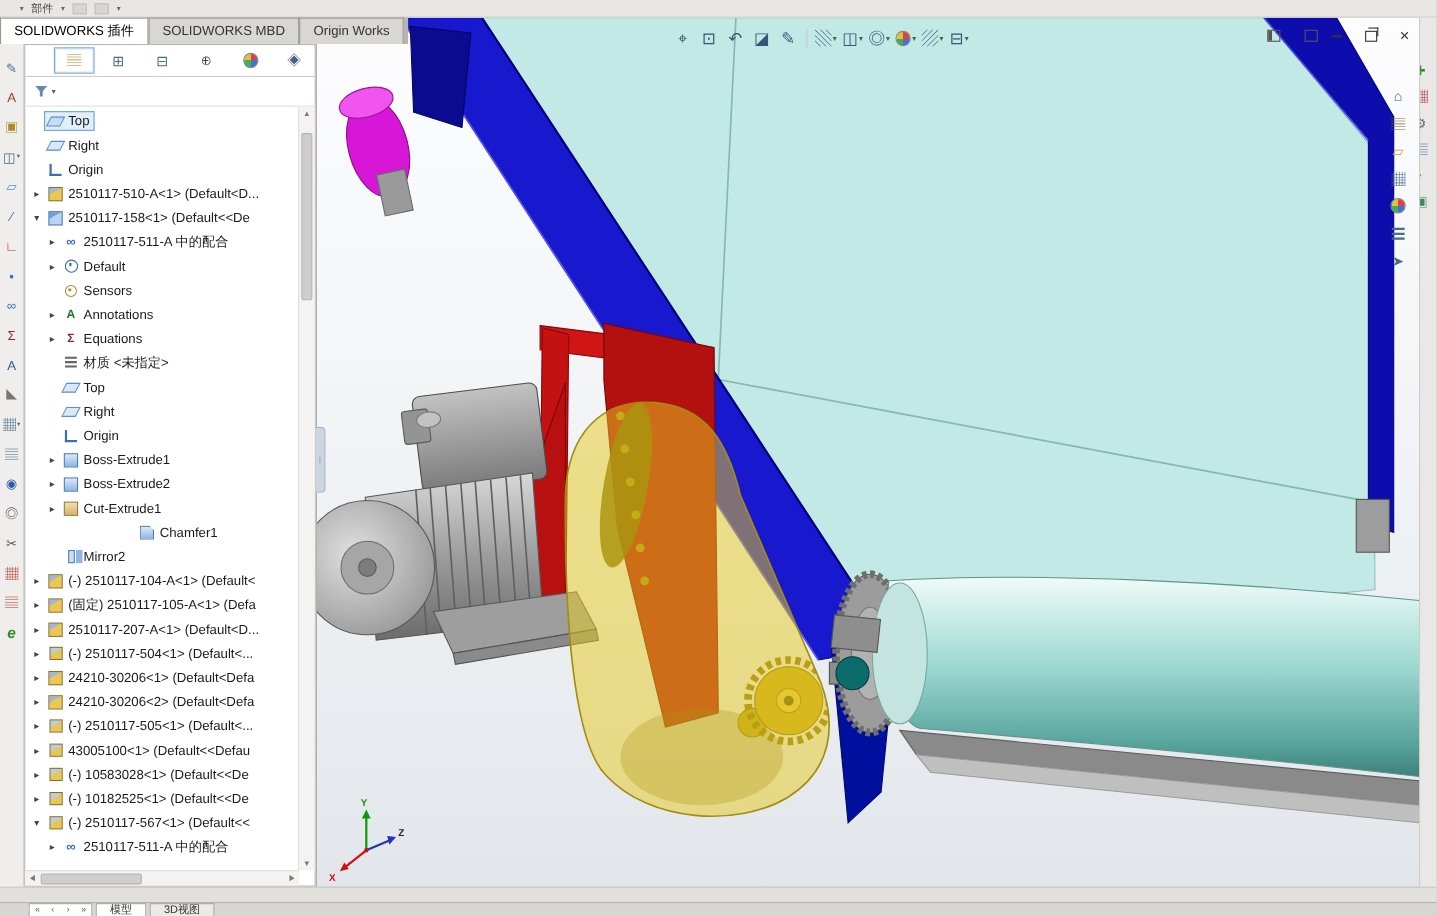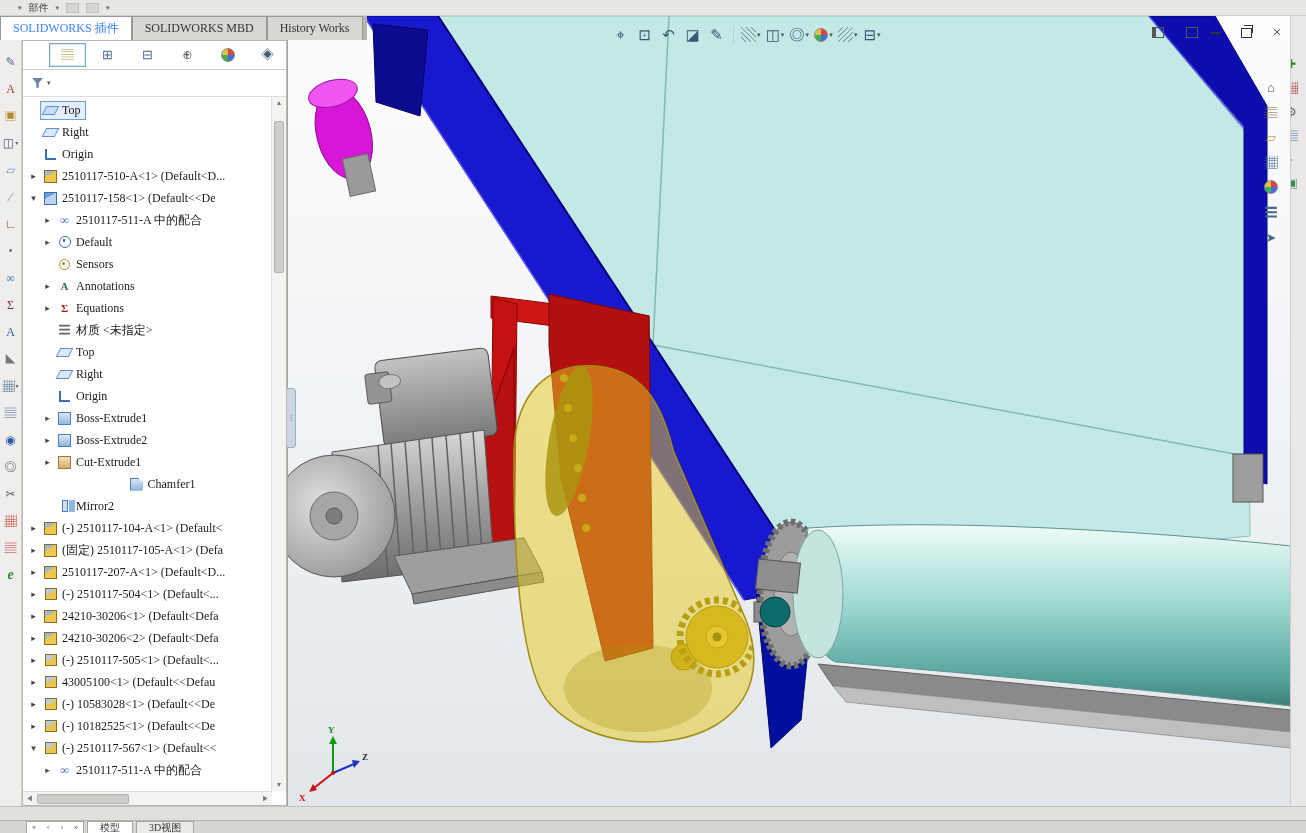--- a/index.html
+++ b/index.html
@@ -1,31 +1,31 @@
 <!DOCTYPE html>
 <html lang="zh"><head>
 <meta charset="utf-8">
 <style>
   html,body{margin:0;padding:0;width:1306px;height:833px;overflow:hidden;
     font-family:"Liberation Sans",sans-serif;background:#d6d3cf;}
-  #app{position:relative;width:1306px;height:725px;font-family:Liberation Serif, serif;}
+  #app{position:relative;width:1306px;height:725px;}
   .abs{position:absolute;}
   button{font-family:inherit;}
 
   
   #top-strip{left:0;top:0;width:1306px;height:16px;background:#e9e7e4;
     border-bottom:1px solid #cfcdca;display:flex;align-items:center;gap:7px;
     padding-left:18px;font-size:10px;color:#444;box-sizing:border-box;z-index:6;}
   .tcaret{font-size:7px;color:#666;}
   .mini-frag{width:11px;height:8px;background:#d8d6d2;border:1px solid #c2c0bc;}
   #ribbon-tabs{left:0;top:16px;height:24px;display:flex;background:#b7b5b2;z-index:6;
     padding-right:4px;}
   .rtab{padding:0 12px;font-size:12px;line-height:22px;color:#333;background:#d9d7d4;
     border:1px solid #9a9894;border-bottom:none;white-space:nowrap;cursor:pointer;}
-  .rtab.active{background:#ffffff;color:#3b82f6;}
+  .rtab.active{background:#ffffff;color:#000000;}
 
   
   #left-rail{left:0;top:40px;width:22px;height:766px;background:#efeeec;
     border-right:1px solid #d2d0cd;display:flex;flex-direction:column;align-items:center;
     padding-top:12px;box-sizing:border-box;gap:8px;z-index:5;}
   .lr-btn{width:20px;height:19px;display:flex;align-items:center;justify-content:center;
     font-size:12px;background:none;border:none;padding:0;cursor:pointer;line-height:1;}
   .lr-btn .dd{font-size:6px;color:#666;margin-left:1px;}
   .lr-btn.edr span{font-style:italic;font-weight:bold;font-size:14px;}
 
@@ -149,21 +149,21 @@
     <span>部件</span>
     <span class="tcaret">▾</span>
     <span class="mini-frag"></span>
     <span class="mini-frag"></span>
     <span class="tcaret">▾</span>
   </div>
 
   <div id="ribbon-tabs" class="abs">
       <div class="rtab active">SOLIDWORKS 插件</div>
       <div class="rtab">SOLIDWORKS MBD</div>
-      <div class="rtab">History Works</div>
+      <div class="rtab">Origin Works</div>
     </div>
 
   <div id="left-rail" class="abs">
       <button class="lr-btn">
         <span style="color: rgb(74, 106, 138);">✎</span>
       </button>
       <button class="lr-btn">
         <span style="color: rgb(154, 58, 40);">A</span>
       </button>
       <button class="lr-btn">

